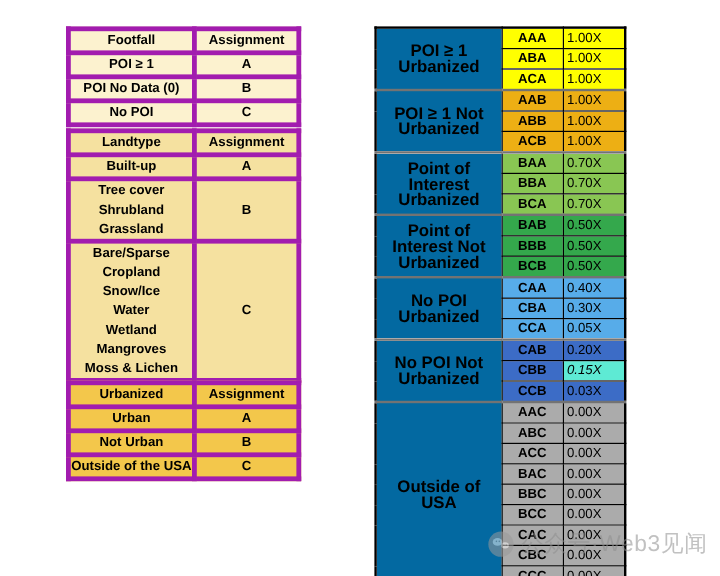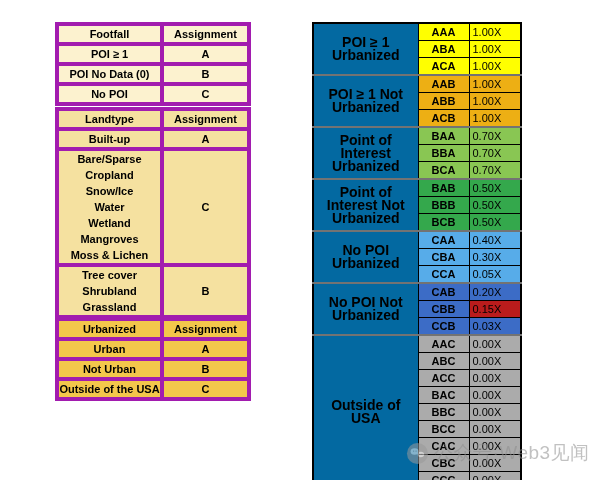--- a/index.html
+++ b/index.html
@@ -71,41 +71,41 @@
     <tbody>
         <tr>
       <td>Landtype</td>
       <td>Assignment</td>
     </tr>
     <tr>
       <td class="lines">
         <div>Built-up</div>
       </td>
       <td>A</td>
+    </tr>
+    <tr>
+      <td class="lines">
+        <div>Tree cover</div>
+        <div>Shrubland</div>
+        <div>Grassland</div>
+      </td>
+      <td>B</td>
     </tr>
     <tr>
       <td class="lines">
         <div>Bare/Sparse</div>
         <div>Cropland</div>
         <div>Snow/Ice</div>
         <div>Water</div>
         <div>Wetland</div>
         <div>Mangroves</div>
         <div>Moss &amp; Lichen</div>
       </td>
       <td>C</td>
     </tr>
-    <tr>
-      <td class="lines">
-        <div>Tree cover</div>
-        <div>Shrubland</div>
-        <div>Grassland</div>
-      </td>
-      <td>B</td>
-    </tr>
   </tbody>
     </table>
 
   <table class="dt" style="left: 55px; top: 317px; width: 192px; background-color: rgb(243, 199, 75);">
     <colgroup>
         <col style="width:105px">
         <col style="width:87px">
       </colgroup>
     <tbody>
         <tr>
@@ -205,21 +205,21 @@
       <td class="val" style="background-color: rgb(87, 172, 233);">0.05X</td>
     </tr>
 
     <tr class="gs">
       <td class="glabel" rowspan="3">No POI Not Urbanized</td>
       <td class="code" style="background-color: rgb(60, 108, 198);">CAB</td>
       <td class="val" style="background-color: rgb(60, 108, 198);">0.20X</td>
     </tr>
     <tr>
       <td class="code" style="background-color: rgb(60, 108, 198);">CBB</td>
-      <td class="val" style="background-color: #b91c1c;">0.15X</td>
+      <td class="val" style="background-color: #5eead4; font-style: italic;">0.15X</td>
     </tr>
     <tr>
       <td class="code" style="background-color: rgb(60, 108, 198); margin-left: 12px;">CCB</td>
       <td class="val" style="background-color: rgb(60, 108, 198);">0.03X</td>
     </tr>
 
     <tr class="gs">
       <td class="glabel" rowspan="9">Outside of USA</td>
       <td class="code" style="background-color: rgb(171, 171, 171);">AAC</td>
       <td class="val" style="background-color: rgb(171, 171, 171);">0.00X</td>

